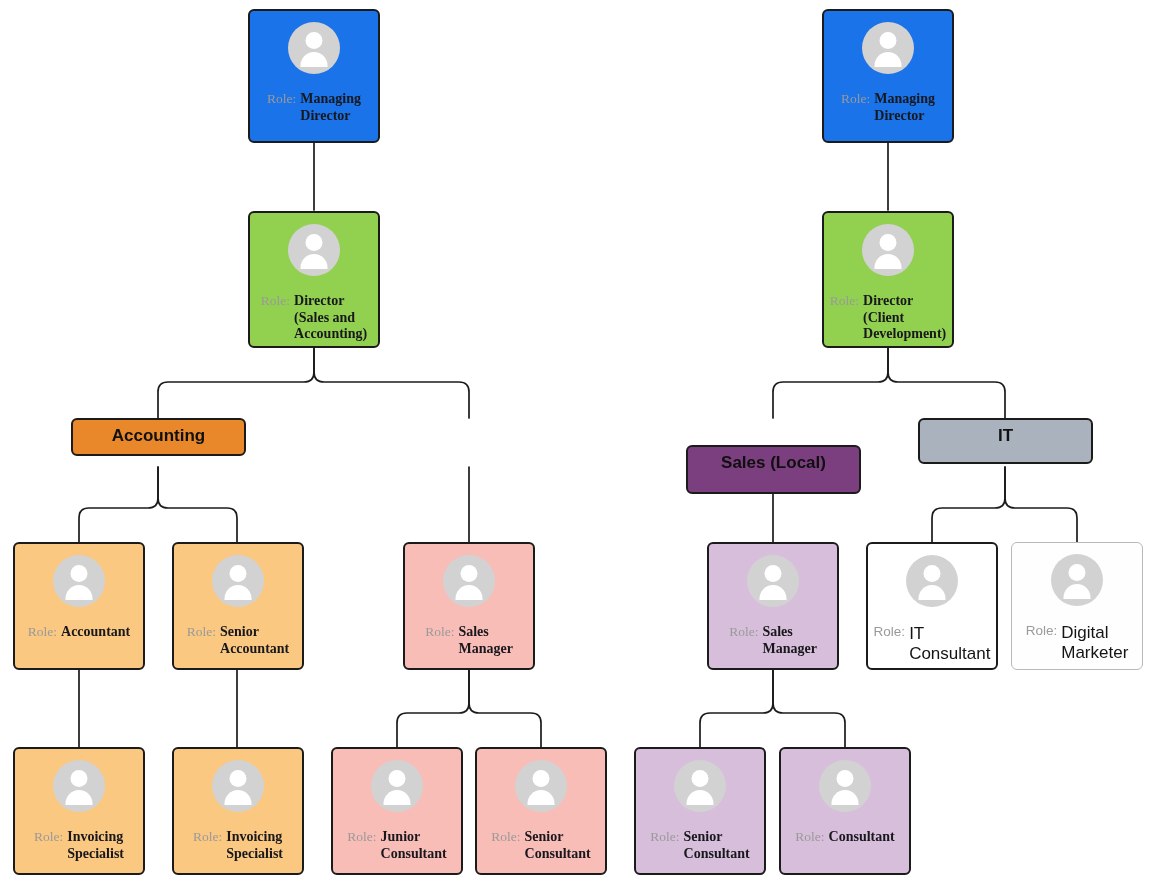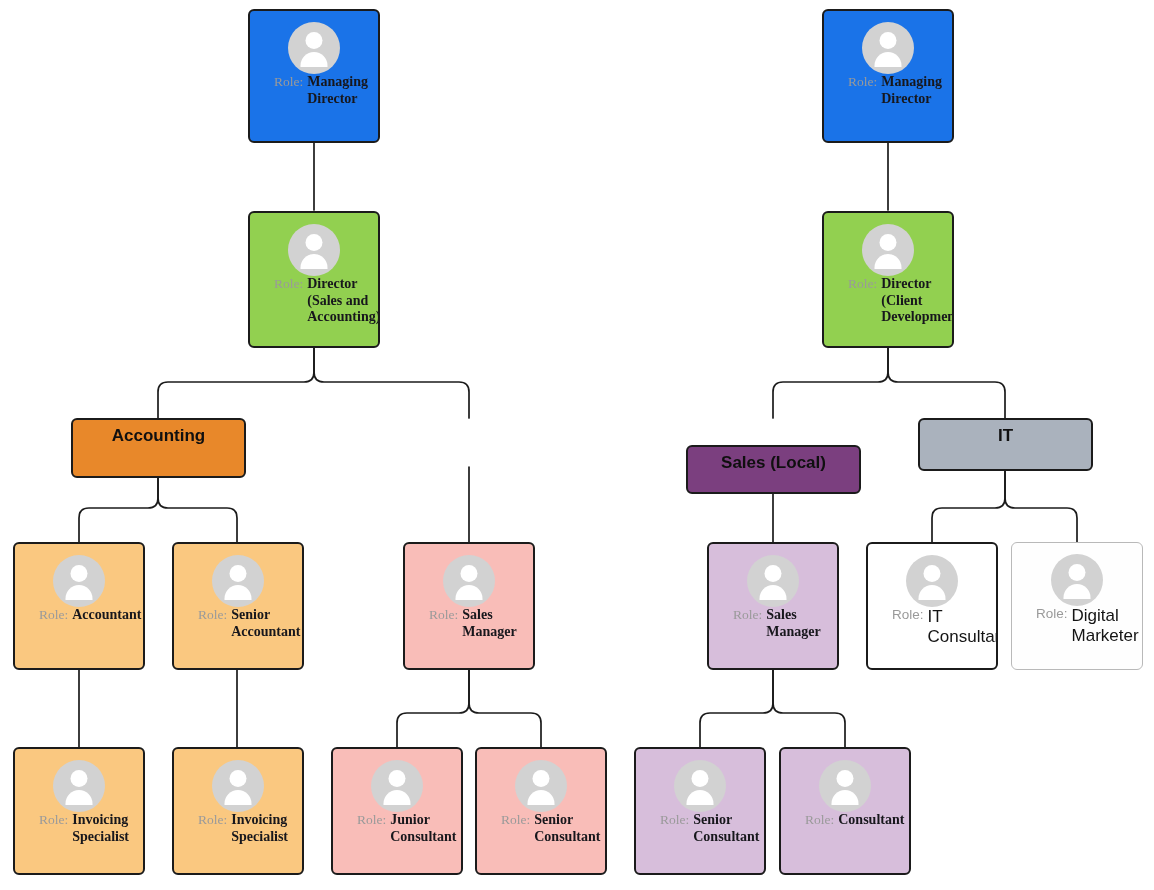--- a/index.html
+++ b/index.html
@@ -8,22 +8,22 @@
   #wires{position:absolute;left:0;top:0;width:1154px;height:890px;pointer-events:none;}
   .node{position:absolute;box-sizing:border-box;border:2.5px solid #1b1b1b;border-radius:6px;
         display:flex;flex-direction:column;align-items:center;overflow:hidden;}
   .node.thin{border-width:1.5px;border-color:#b9b9b9;}
   .avatar{width:52px;height:52px;border-radius:50%;background:#d2d2d2;margin-top:11px;
           position:relative;flex:0 0 auto;}
   .avatar::before{content:"";position:absolute;left:50%;top:10px;transform:translateX(-50%);
           width:17px;height:17px;border-radius:50%;background:#fff;}
   .avatar::after{content:"";position:absolute;left:50%;top:30px;transform:translateX(-50%);
           width:27px;height:15px;background:#fff;border-radius:14px 14px 0 0;}
-  .rolerow{margin-top:0;width:100%;padding:0 24px;box-sizing:border-box;
-           display:flex;align-items:flex-start;line-height:1.18;}
+  .rolerow{margin-top:17px;width:100%;padding:0 24px;box-sizing:border-box;
+           display:flex;justify-content:center;align-items:flex-start;line-height:1.18;}
   .rlabel{color:#9a9a9a;font-size:13.5px;flex:0 0 auto;padding-right:4px;white-space:nowrap;}
   .rval{color:#17171c;font-size:14px;font-weight:bold;text-align:left;}
   .node.sans .rlabel,.node.sans .rval{font-family:"Liberation Sans",sans-serif;font-weight:normal;}
   .node.sans .rval{font-weight:normal;color:#141414;font-size:17px;}
   .dept{position:absolute;box-sizing:border-box;border:2.5px solid #1b1b1b;border-radius:6px;
         display:flex;justify-content:center;align-items:flex-start;padding-top:6px;}
   .dept span{font-family:"Liberation Sans",sans-serif;font-size:17px;font-weight:bold;color:#101010;}
 </style>
 </head>
 <body>
@@ -73,21 +73,21 @@
   </div>
 
   <div class="node" style="left:248px;top:211px;width:132px;height:137px;background:#92d050;">
     <div class="avatar"></div>
     <div class="rolerow">
       <span class="rlabel">Role:</span>
       <span class="rval">Director (Sales and Accounting)</span>
     </div>
   </div>
 
-  <div class="dept" style="left:71px;top:418px;width:175px;height:60px;background:#e8882a;">
+  <div class="dept" style="left:71px;top:418px;width:175px;height:38px;background:#e8882a;">
     <span>Accounting</span>
   </div>
 
 
   <div class="node" style="left:13px;top:542px;width:132px;height:128px;background:#fac880;">
     <div class="avatar"></div>
     <div class="rolerow">
       <span class="rlabel">Role:</span>
       <span class="rval">Accountant</span>
     </div>
@@ -154,21 +154,21 @@
     <div class="rolerow">
       <span class="rlabel">Role:</span>
       <span class="rval">Director (Client Development)</span>
     </div>
   </div>
 
   <div class="dept" style="left:686px;top:418px;width:175px;height:49px;background:#7b3f7f;margin-top:27px;">
     <span style="color:#0f0f0f;">Sales (Local)</span>
   </div>
 
-  <div class="dept" style="left:918px;top:418px;width:175px;height:53px;background:#aab2bd;">
+  <div class="dept" style="left:918px;top:418px;width:175px;height:46px;background:#aab2bd;">
     <span>IT</span>
   </div>
 
   <div class="node" style="left:707px;top:542px;width:132px;height:128px;background:#d7bedb;">
     <div class="avatar"></div>
     <div class="rolerow">
       <span class="rlabel">Role:</span>
       <span class="rval">Sales Manager</span>
     </div>
   </div>

